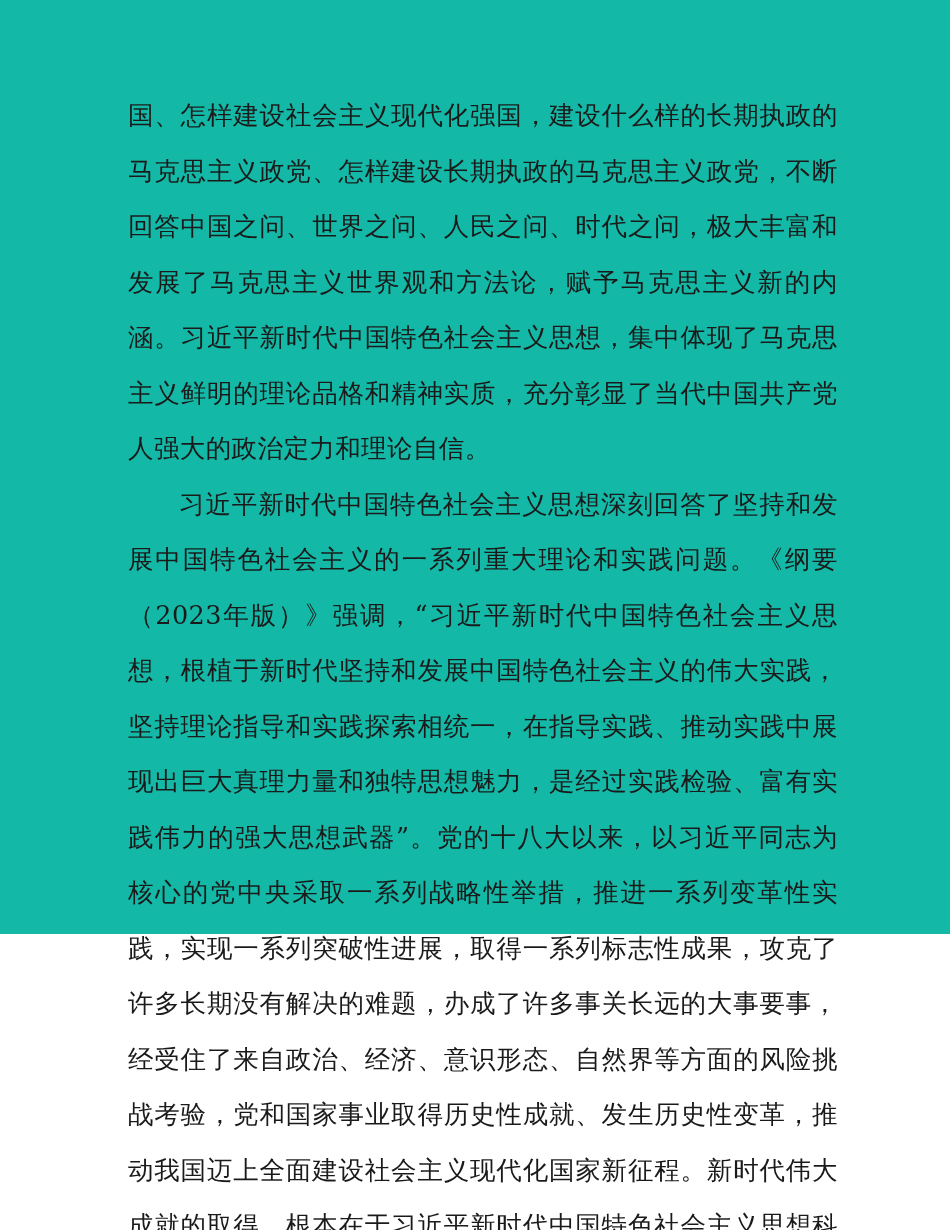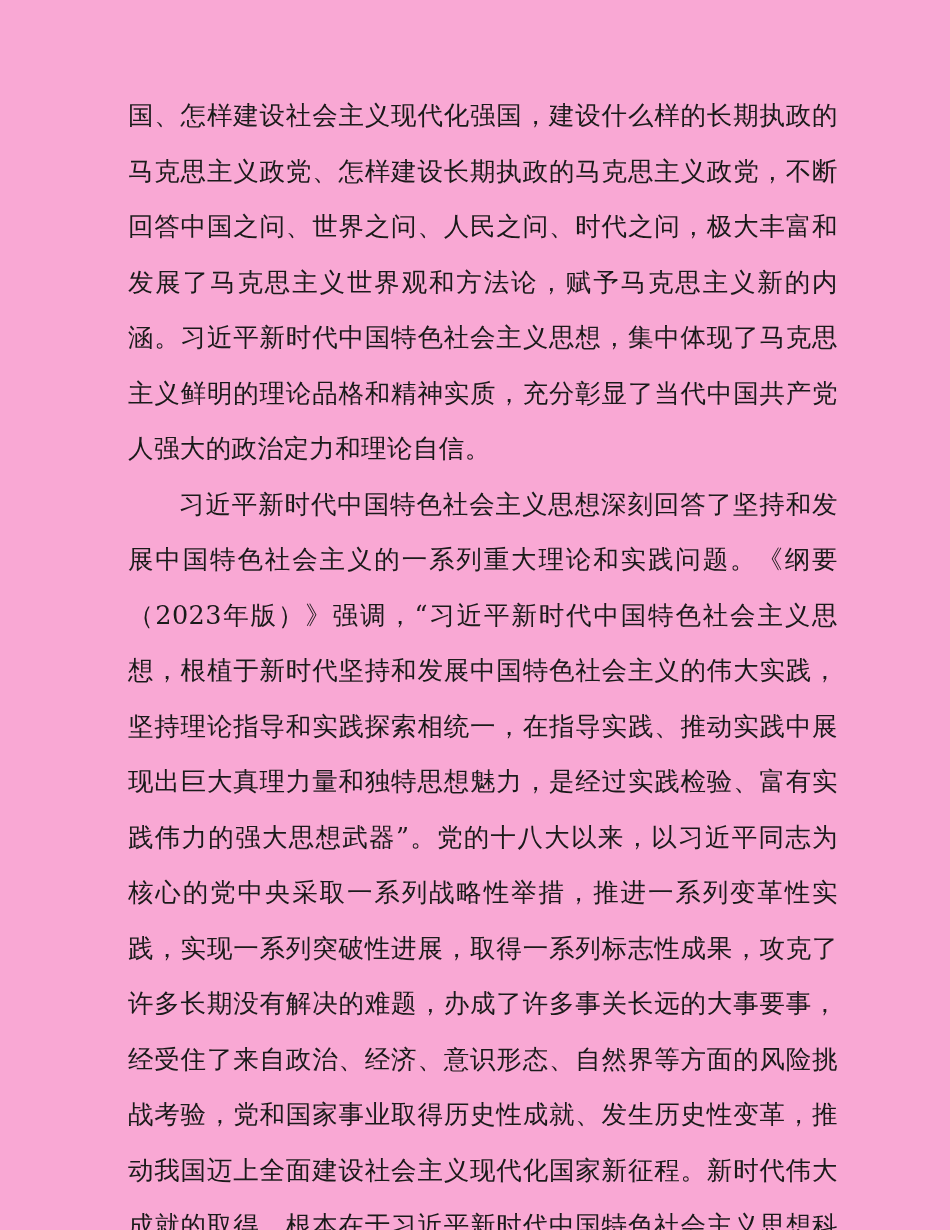--- a/index.html
+++ b/index.html
@@ -9,24 +9,24 @@
   }
   body {
     width: 950px;
     height: 1230px;
     overflow: hidden;
     font-family: "DejaVu Serif", "Liberation Serif", serif;
   }
   .page {
     position: relative;
     width: 950px;
-    height: 1230px;
+    height: 934px;
     box-sizing: border-box;
     padding: 88px 112px 60px 128px;
-    background: #f9a8d4;
+    background: #14b8a6;
   }
   .doc-body {
     font-family: "DejaVu Serif", "Liberation Serif", serif;
     font-size: 25.5px;
     line-height: 55.5px;
     color: #1a1a1a;
     text-align: justify;
     text-justify: inter-character;
     letter-spacing: 0.4px;
   }

